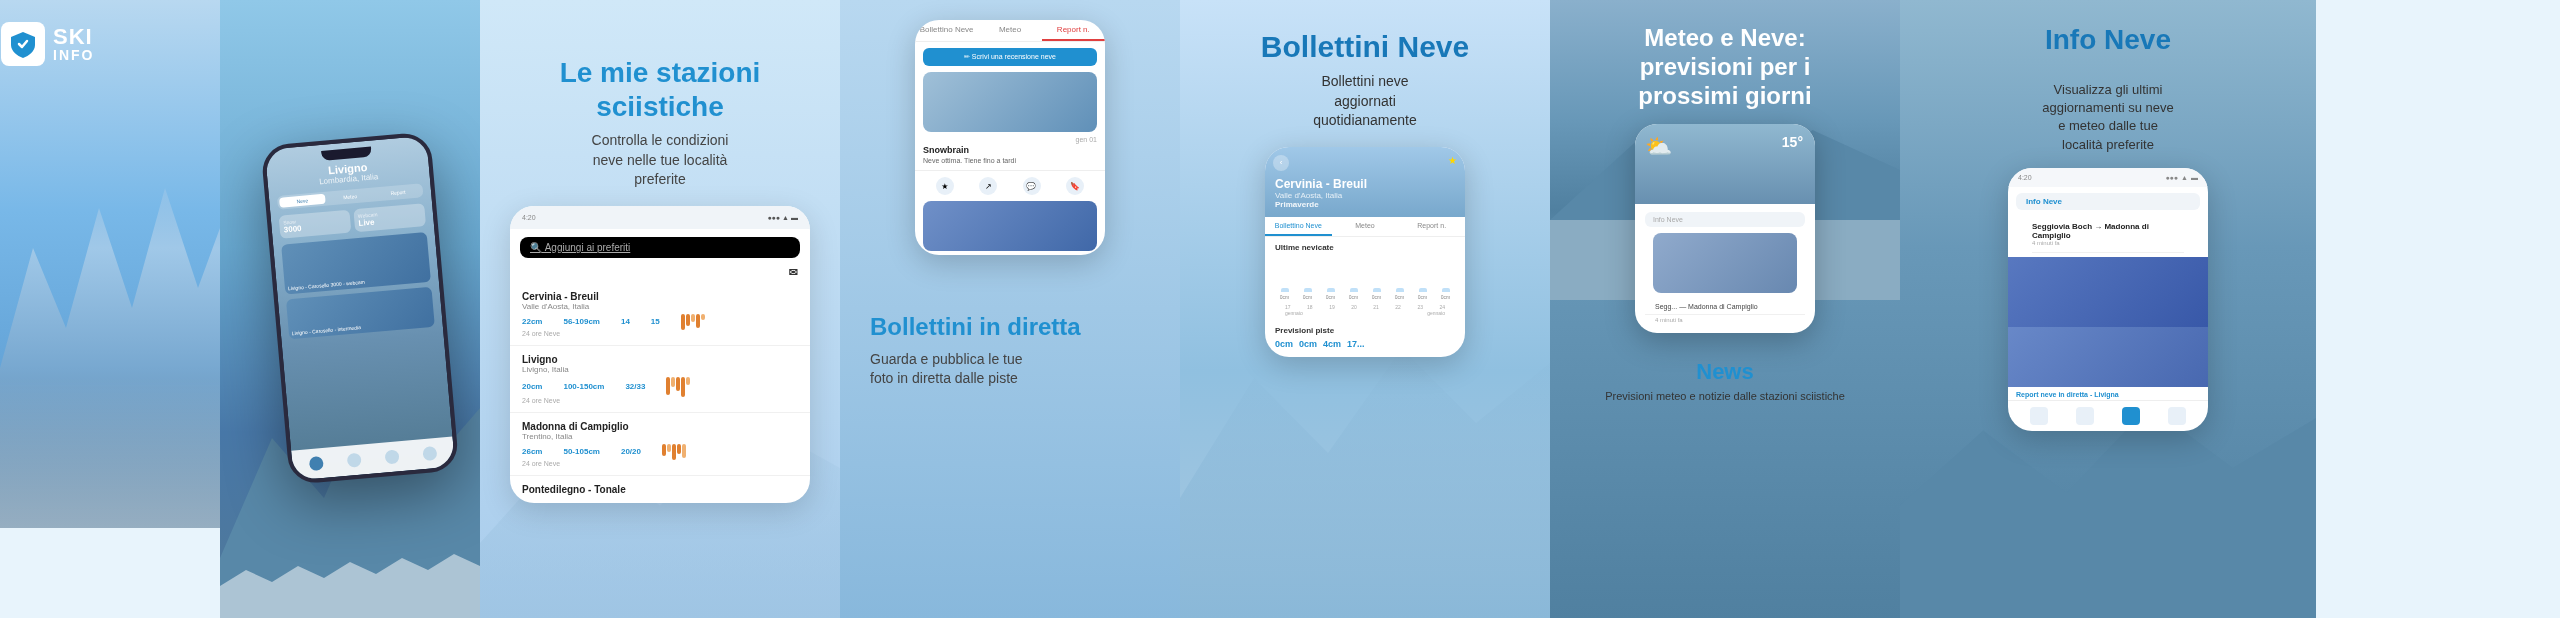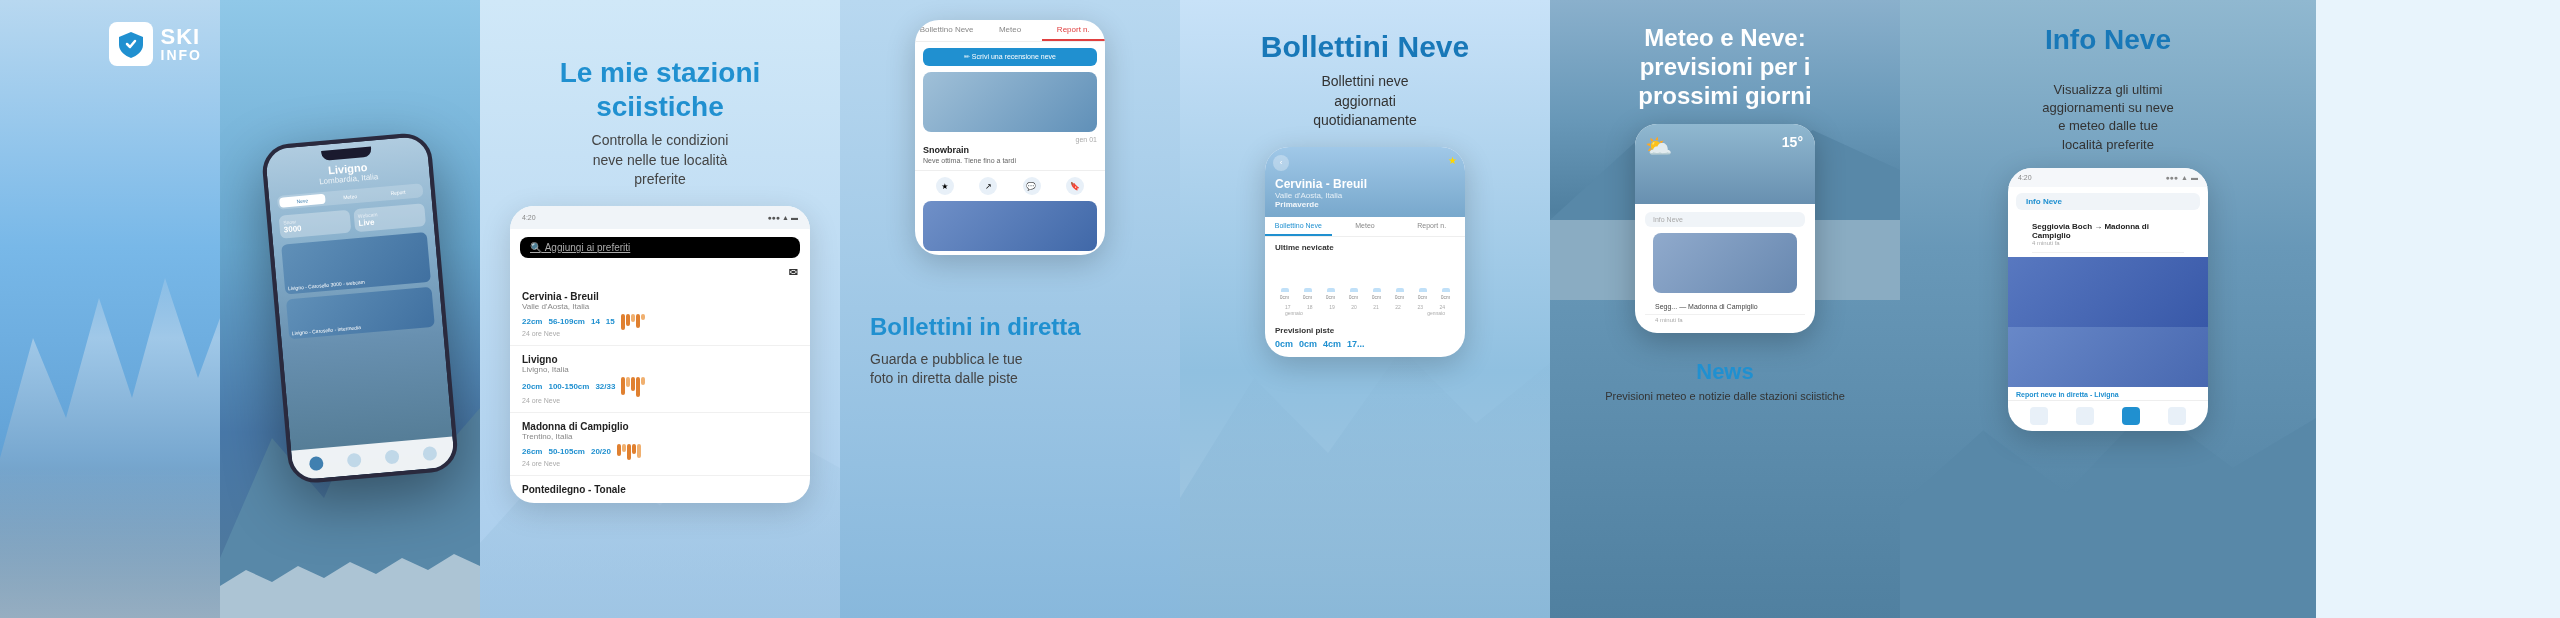--- a/index.html
+++ b/index.html
@@ -9,27 +9,27 @@
       overflow: hidden;
       font-family: -apple-system, BlinkMacSystemFont, 'Segoe UI', Helvetica, Arial, sans-serif;
       background: #e8f4fc;
       display: flex;
       flex-direction: row;
     }
 
     
     .section-hero {
       width: 220px;
-      height: 618px;
+      height: 528px;
       background: linear-gradient(180deg, #b8d8f0 0%, #78b8e8 40%, #5090c8 100%);
       position: relative;
       display: flex;
       flex-direction: column;
-      align-items: flex-end;
-      padding: 22px 18px;
+      align-items: flex-start;
+      padding: 22px 1px;
       overflow: hidden;
       flex-shrink: 0;
     }
     .hero-mountains {
       position: absolute;
       bottom: 0; left: 0; right: 0;
       height: 400px;
       background: linear-gradient(180deg, transparent 0%, #a0c8e8 30%, #78a8d0 60%, #507898 100%);
       clip-path: polygon(0 60%, 15% 30%, 30% 50%, 45% 20%, 60% 45%, 75% 15%, 90% 40%, 100% 25%, 100% 100%, 0 100%);
     }
@@ -304,21 +304,21 @@
       font-weight: 700;
       color: #222;
     }
     .fav-item-region {
       font-size: 8px;
       color: #888;
       margin-bottom: 3px;
     }
     .fav-item-stats {
       display: flex;
-      gap: 6px;
+      gap: 21px;
       align-items: center;
     }
     .stat-blue {
       font-size: 8px;
       color: #2090d0;
       font-weight: 600;
     }
     .stat-bar {
       display: flex;
       gap: 1px;

